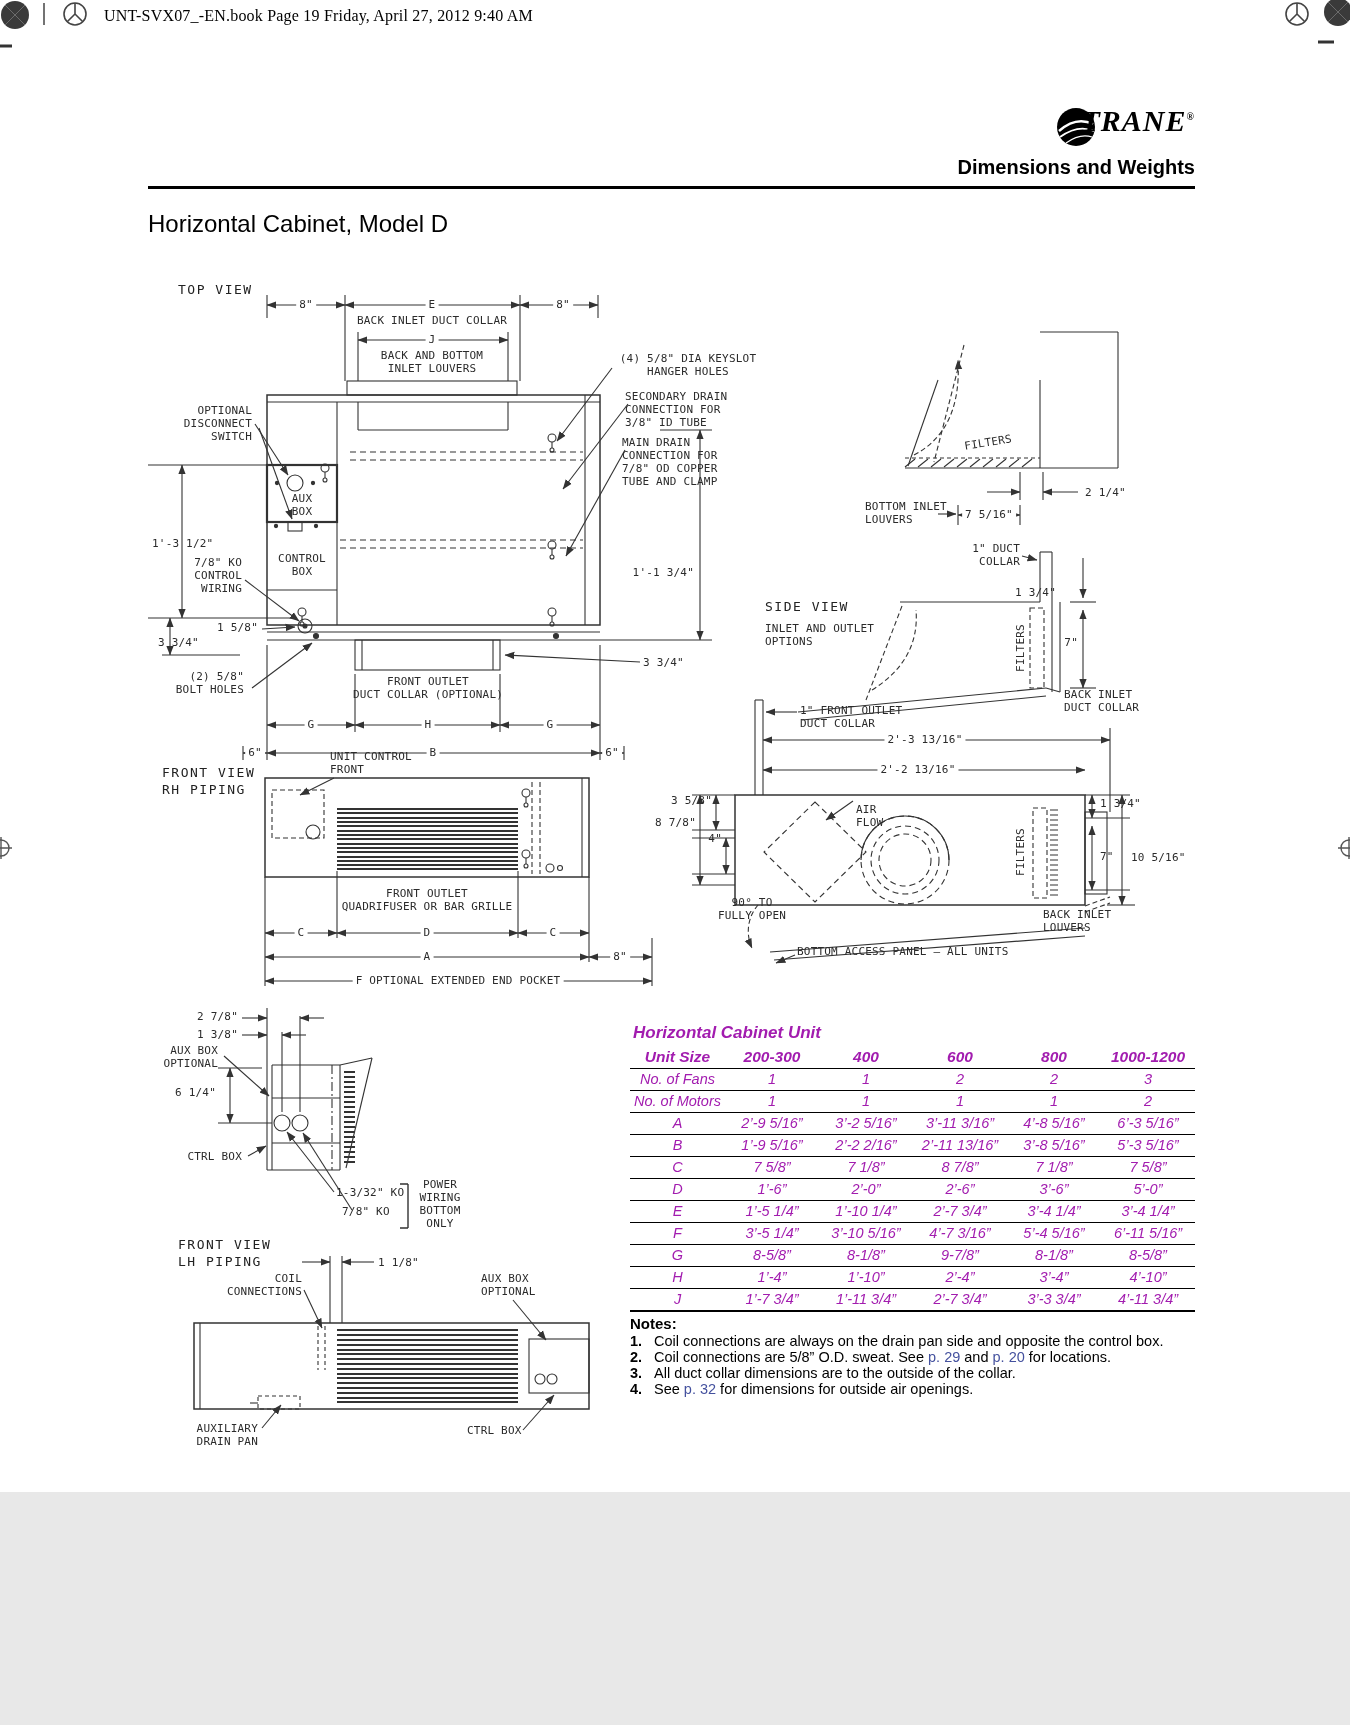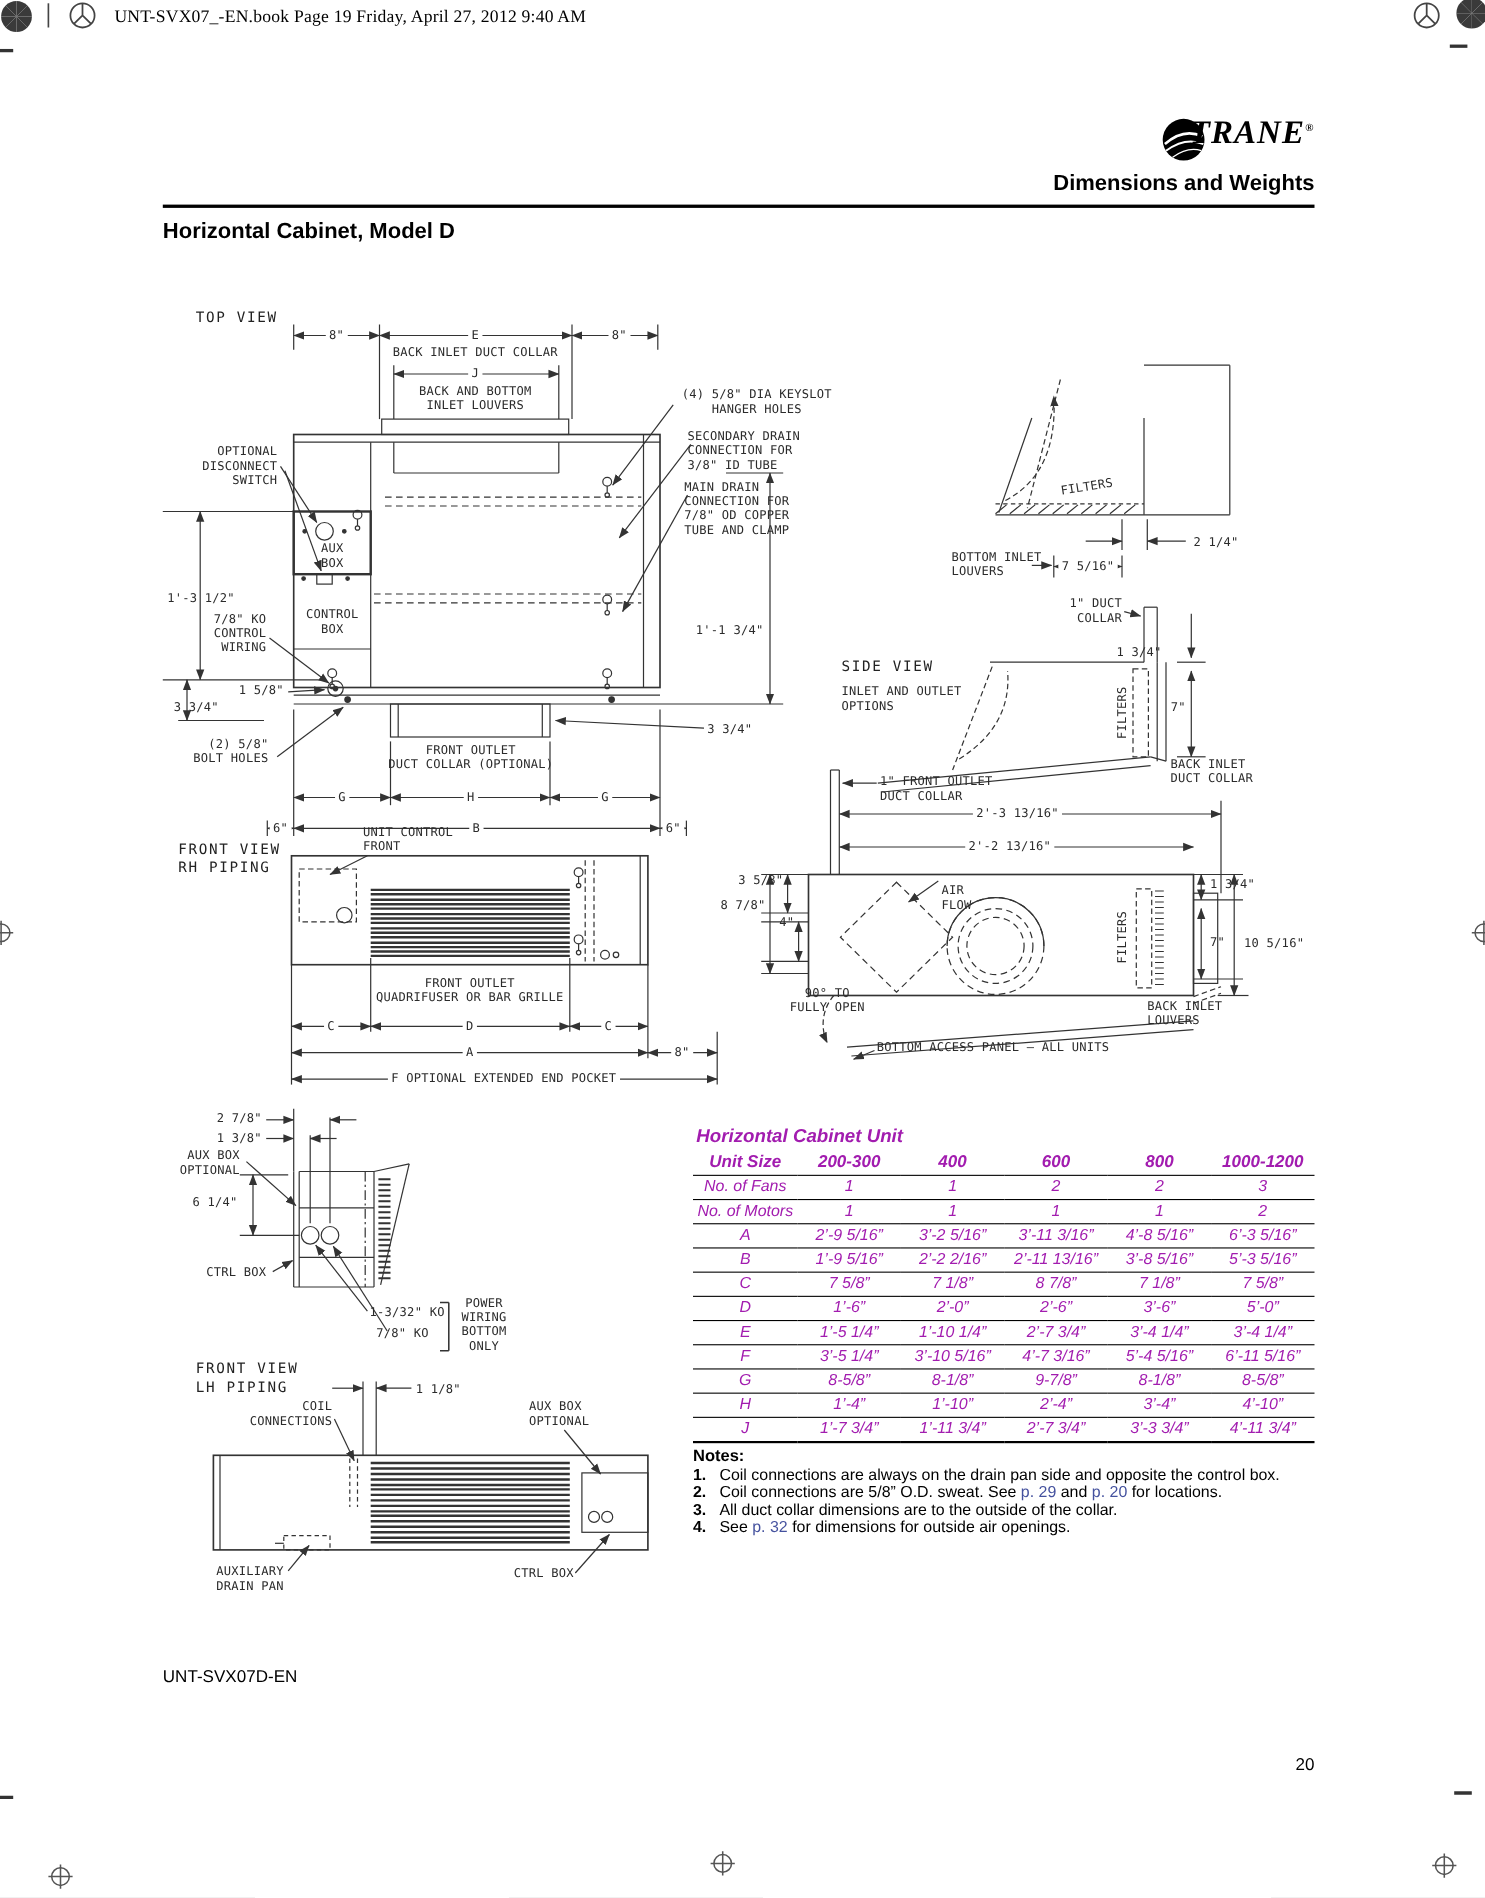--- a/index.html
+++ b/index.html
@@ -1,25 +1,25 @@
 <!DOCTYPE html>
 <html><head>
 <meta charset="utf-8">
 <style>
   html,body{margin:0;padding:0;background:#e8e8e8;}
-  .page{position:relative;width:1350px;height:1725px;background:#fff;overflow:hidden;
+  .page{position:relative;width:1350px;height:1492px;background:#fff;overflow:hidden;
         font-family:"Liberation Sans",sans-serif;color:#000;}
   svg.art{position:absolute;left:0;top:0;}
   
   .bookHeader{position:absolute;left:104px;top:7px;font:16px "Liberation Serif",serif;color:#000;letter-spacing:.2px;}
   .traneText{position:absolute;right:155px;top:104px;font:italic bold 30px "Liberation Serif",serif;letter-spacing:1px;}
   .traneText sup{font-size:10px;font-style:normal;}
   .sectionTitle{position:absolute;right:155px;top:156px;font-weight:bold;font-size:20px;}
   .rule{position:absolute;left:148px;top:186px;width:1047px;height:3px;background:#000;}
-  .pageTitle{position:absolute;left:148px;top:199px;font-weight:bold;font-size:20px;}
+  .pageTitle{position:absolute;left:148px;top:210px;font-weight:normal;font-size:24px;}
   .footL{position:absolute;left:148px;top:1516px;font-size:15.5px;}
   .footR{position:absolute;right:155px;top:1596px;font-size:15.5px;}
   
   .dl{position:absolute;font:11px "DejaVu Sans Mono",monospace;letter-spacing:.2px;color:#2b2b2b;
       white-space:pre-line;line-height:13px;}
   .dl.big{font-size:13px;letter-spacing:1.5px;line-height:17px;color:#222;}
   .dl.c{transform:translateX(-50%);text-align:center;}
   .dl.r{transform:translateX(-100%);text-align:right;}
   .dl.bg{background:#fff;padding:0 3px;line-height:12px;}
   .dl.v{transform:translate(-50%,-50%) rotate(-90deg);}

